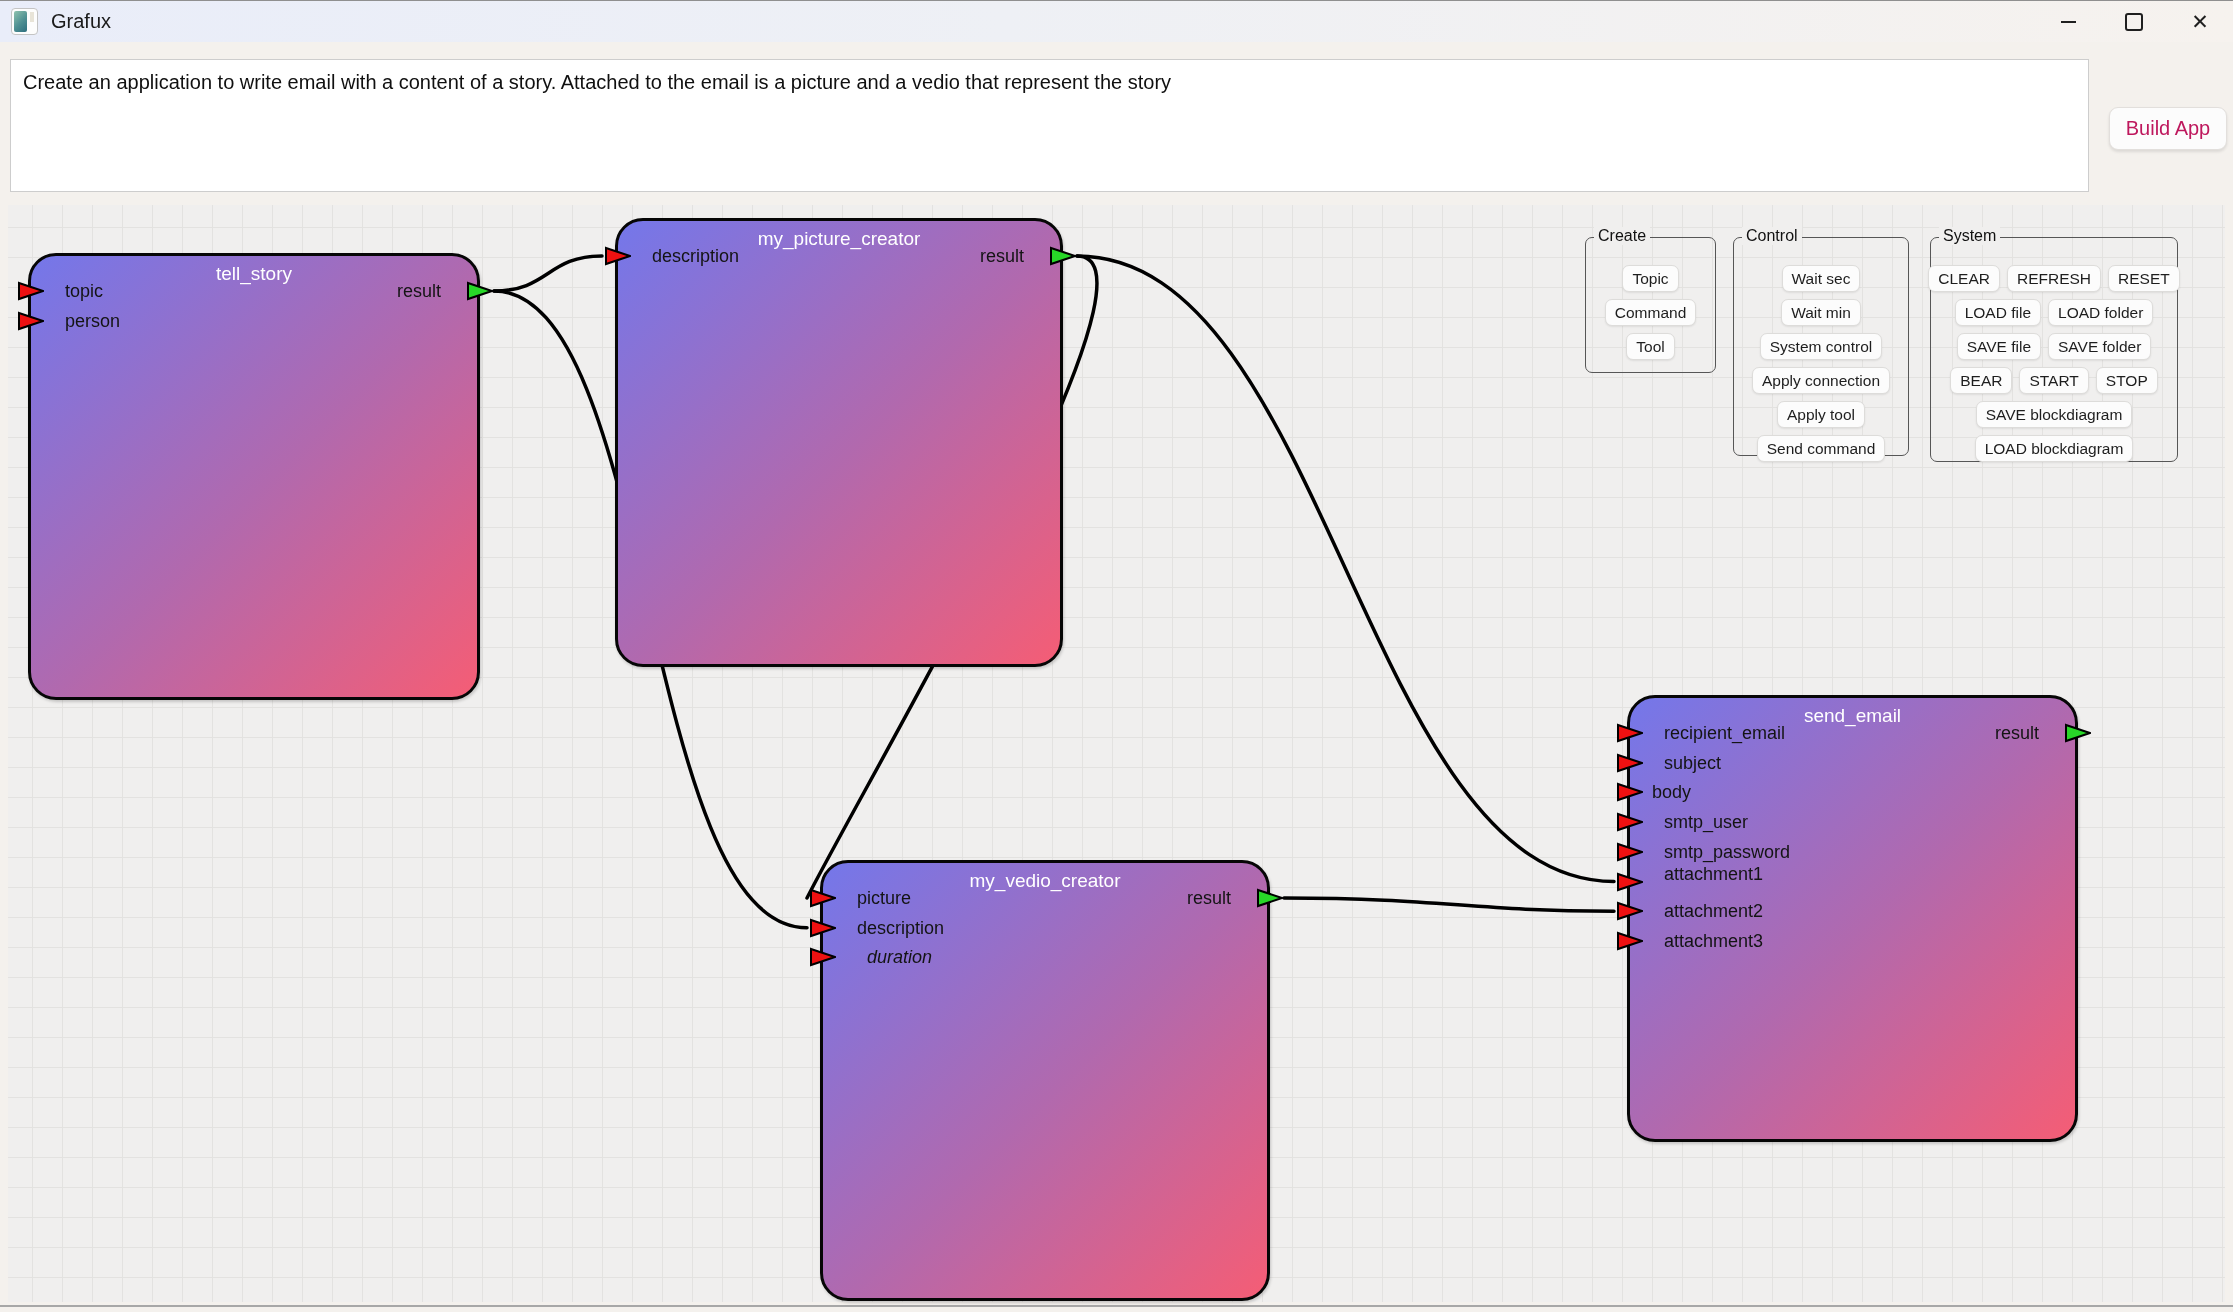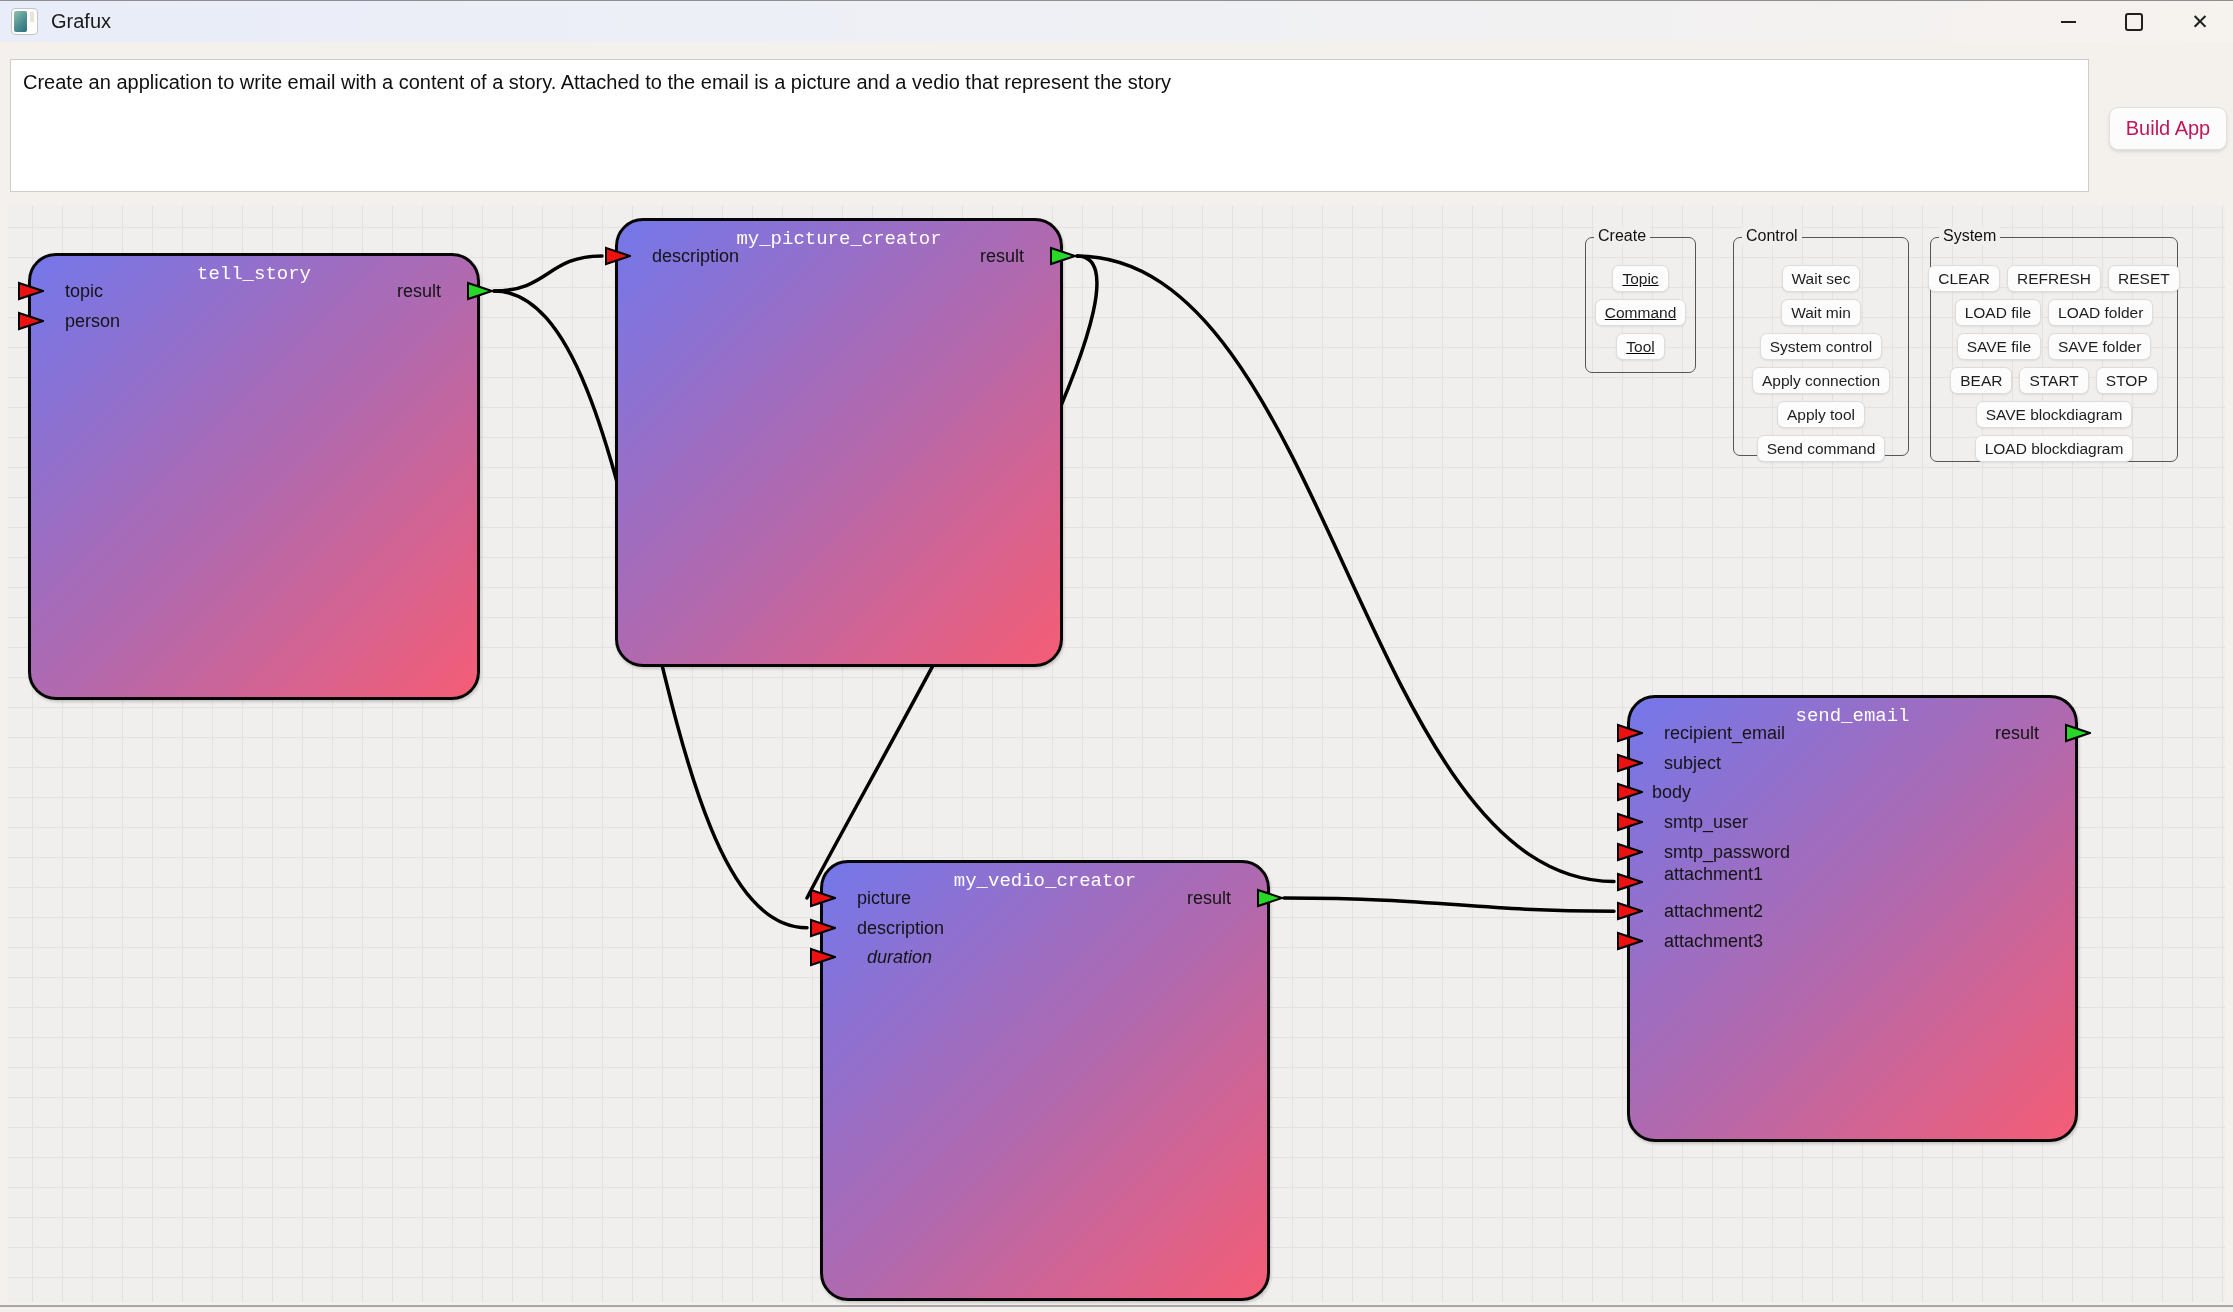--- a/index.html
+++ b/index.html
@@ -61,21 +61,21 @@
   .wires{position:absolute;left:0;top:0;z-index:0;}
   
   .node{
     position:absolute;z-index:1;box-sizing:border-box;
     border:3px solid #060606;border-radius:28px;
     background:linear-gradient(135deg,#7477ea 0%,#b169ae 52%,#f55d75 100%);
     box-shadow:1px 2px 3px rgba(0,0,0,.18);
   }
   .node-title{
     position:absolute;top:7px;left:0;right:0;text-align:center;
-    font-size:19px;color:#ffffff;font-family:Liberation Mono, monospace;
+    font-size:19px;color:#ffffff;
   }
   .port-label{
     position:absolute;font-size:18px;line-height:24px;color:#141414;white-space:nowrap;
   }
   .port-label.out{text-align:right;}
   .port{position:absolute;width:26px;height:20px;}
   
   .panel{
     position:absolute;z-index:2;box-sizing:border-box;
     border:1.6px solid #565656;border-radius:7px;
@@ -128,21 +128,21 @@
 
 <div class="canvas" id="canvas">
   <svg class="wires" id="wires" width="2217" height="1097" viewBox="8 205 2217 1097">
       <path d="M 494,291 C 549,291 547,256 602,256" fill="none" stroke="#000000" stroke-width="3.5" stroke-linecap="round"></path>
       <path d="M 494,291 C 654,291 642,927.7 807,927.7" fill="none" stroke="#000000" stroke-width="3.5" stroke-linecap="round"></path>
       <path d="M 1077,256 C 1177,256 872,770 807,898" fill="none" stroke="#000000" stroke-width="3.5" stroke-linecap="round"></path>
       <path d="M 1077,256 C 1327,256 1364,881.5 1614,881.5" fill="none" stroke="#000000" stroke-width="3.5" stroke-linecap="round"></path>
       <path d="M 1284,898 C 1444,898 1469,911.2 1614,911.2" fill="none" stroke="#000000" stroke-width="3.5" stroke-linecap="round"></path>
     </svg>
 
-<div class="panel" style="left: 1577px; top: 32px; width: 111px; height: 136px; text-decoration: underline;">
+<div class="panel" style="left: 1577px; top: 32px; width: 131px; height: 136px;">
       <span class="panel-title">Create</span>
       <div class="panel-body">
         <div class="panel-row">
           <div class="pbtn">Topic</div>
         </div>
         <div class="panel-row">
           <div class="pbtn">Command</div>
         </div>
         <div class="panel-row">
           <div class="pbtn">Tool</div>

